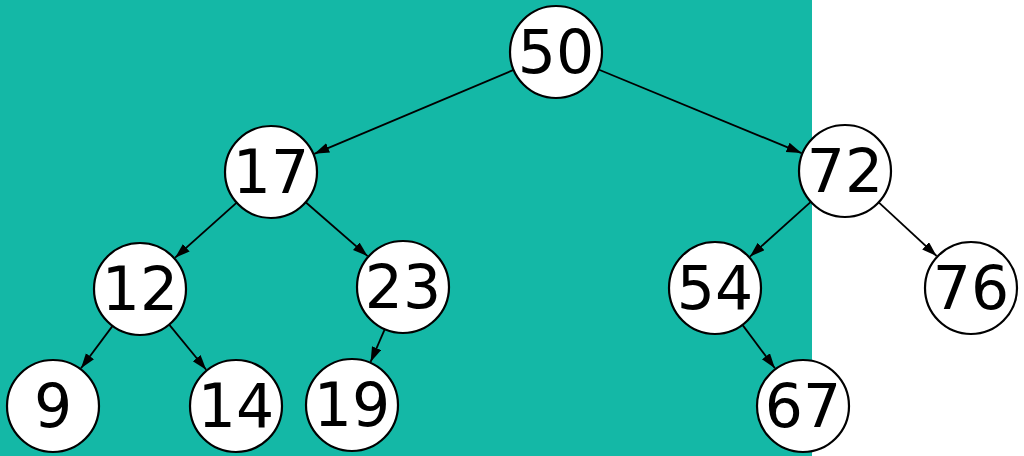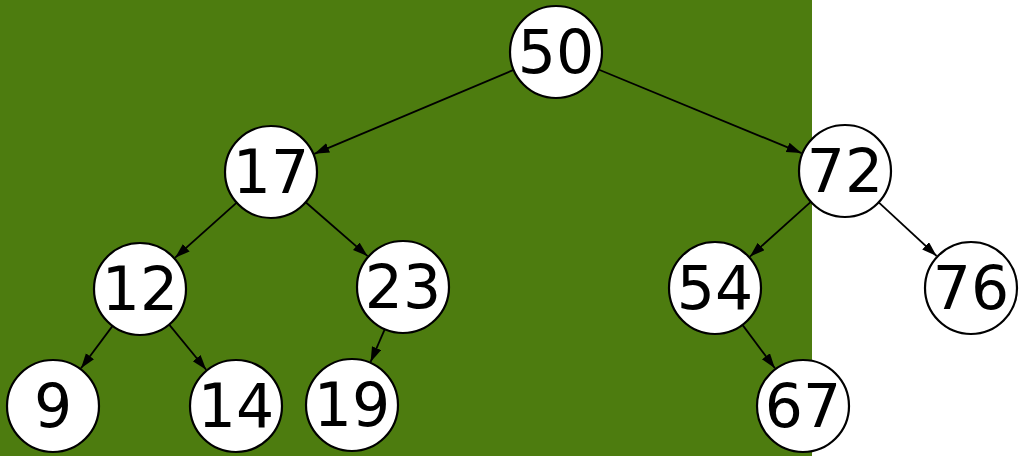--- a/index.html
+++ b/index.html
@@ -7,21 +7,21 @@
     padding: 0;
     background: #ffffff;
     width: 1024px;
     height: 456px;
     overflow: hidden;
   }
   .stage {
     position: relative;
     width: 812px;
     height: 456px;
-    background: #4d7c0f;
+    background: #14b8a6;
   }
   svg.tree {
     display: block;
     width: 1024px;
     height: 456px;
   }
   .node-circle {
     fill: #ffffff;
     stroke: #000000;
     stroke-width: 2.2px;

